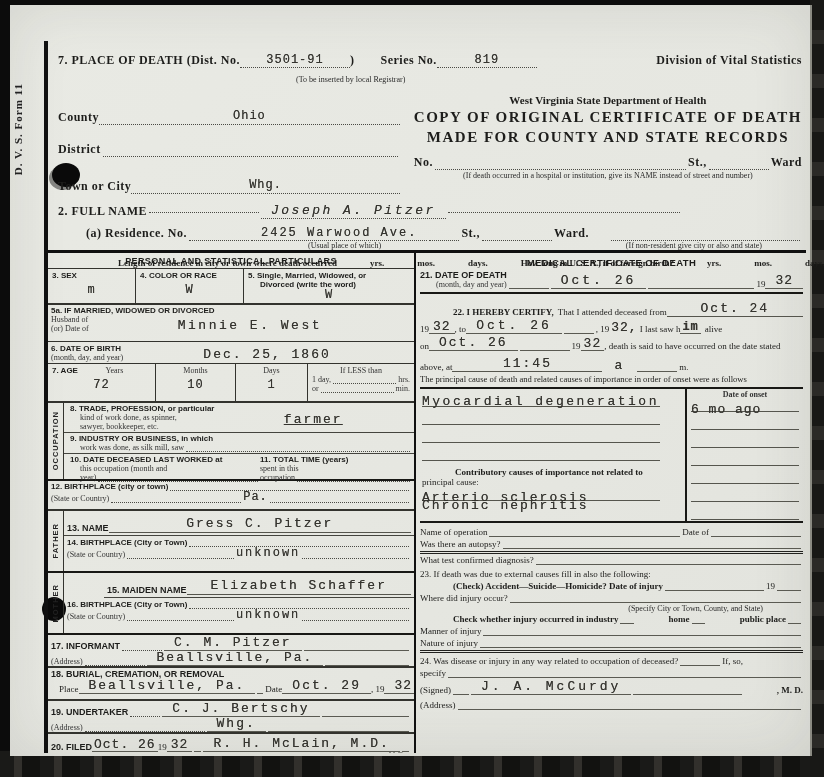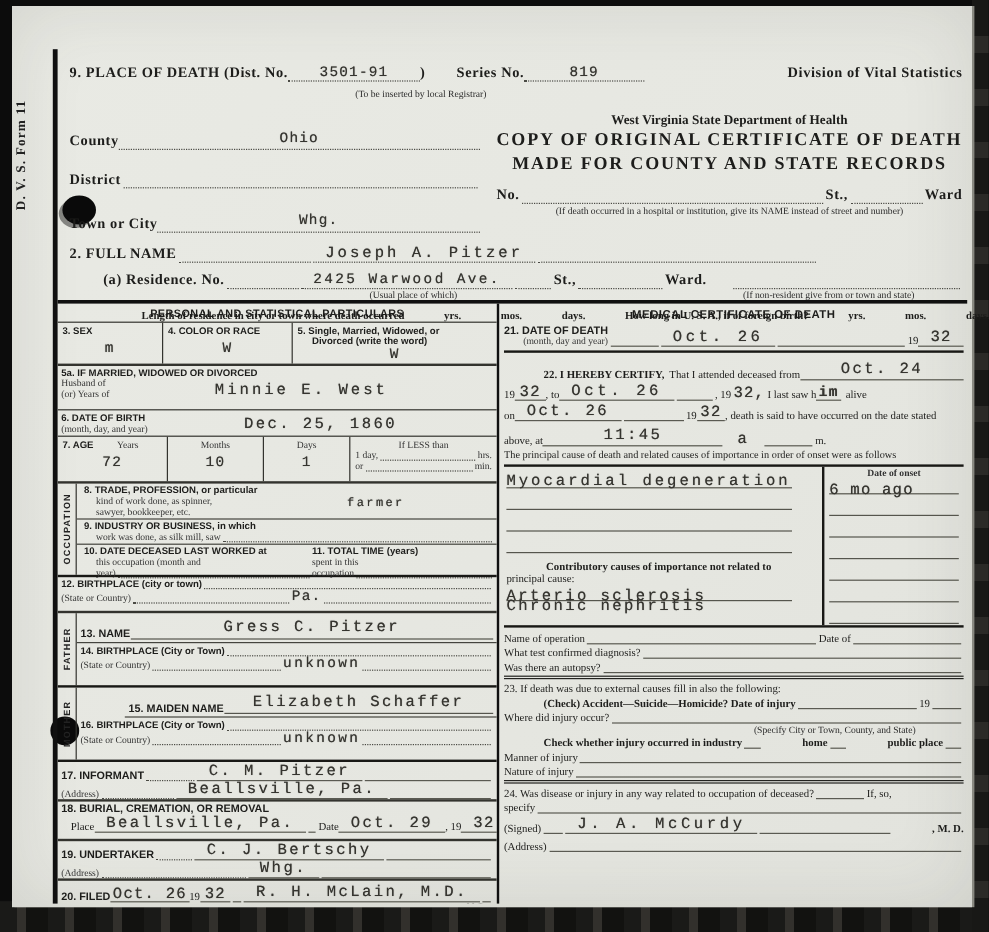--- a/index.html
+++ b/index.html
@@ -62,21 +62,21 @@
   .r1b{margin:0 0 2px 238px;}
   .hcols{display:flex;}
   .hleft{width:370px;padding-right:14px;box-sizing:border-box;}
   .hright{flex:1;}
   .hleft .frow{display:flex;align-items:flex-end;margin-top:17px;}
   .lead-val{flex:1;border-bottom:1px dotted #4a4a44;text-align:center;padding-bottom:1px;}
   .dept{text-align:center;margin-top:6px;}
   .copyl{text-align:center;margin-top:3px;}
   .no-row{display:flex;align-items:flex-end;margin-top:9px;}
   .hosp-note{text-align:center;margin-top:1px;}
-  .fn-row{display:flex;align-items:flex-end;margin-top:10px;}
+  .fn-row{display:flex;align-items:center;margin-top:10px;}
   .res-row{display:flex;align-items:flex-end;margin-top:7px;}
   .note-row{display:flex;margin-top:0px;}
   .len-row{display:flex;align-items:flex-end;margin-top:8px;}
   
   .sec-body{display:flex;border-top:3px solid #101010;height:500px;}
   .colL{width:368px;border-right:2px solid #101010;box-sizing:border-box;overflow:hidden;}
   .colR{flex:1;box-sizing:border-box;overflow:hidden;padding:0 3px 0 4px;}
   .row{border-bottom:1px solid #33332e;box-sizing:border-box;padding:1px 3px;}
   .row.thk{border-bottom-width:2px;border-bottom-color:#18181
 
@@ -108,21 +108,21 @@
 
 <div class="paper">
   <div class="formcode">D. V. S. Form 11</div>
   <div class="punch p1"></div>
   <div class="punch p2"></div>
 
   <div class="form">
 
     <div class="sec-header">
       <div class="fr r1">
-        <span class="hbig">9.  PLACE OF DEATH  (Dist. No.</span>
+        <span class="hbig">7.  PLACE OF DEATH  (Dist. No.</span>
         <span class="typed on-dot" style="min-width:90px;text-align:center;">3501-91</span>
         <span class="hbig">)</span>
         <span class="gap" style="width:26px;"></span>
         <span class="hbig">Series No.</span>
         <span class="typed on-dot" style="min-width:80px;text-align:center;">819</span>
         <span style="flex:1;"></span>
         <span class="hbig">Division of Vital Statistics</span>
       </div>
       <div class="r1b">
         <span class="note">(To be inserted by local Registrar)</span>
@@ -154,40 +154,40 @@
             <span class="ld" style="max-width:60px;"></span>
             <span class="hbig">Ward</span>
           </div>
           <div class="hosp-note note">(If death occurred in a hospital or institution, give its NAME instead of street and number)</div>
         </div>
       </div>
 
       <div class="fn-row">
         <span class="hbig">2.  FULL NAME</span>
         <span class="ld" style="max-width:110px;"></span>
-        <span class="typed on-dot" style="letter-spacing:2.5px;font-size:13px;">Joseph A. Pitzer</span>
+        <span class="typed on-dot" style="letter-spacing:2.5px;font-size:13px;font-style:italic;">Joseph A. Pitzer</span>
         <span class="ld"></span>
         <span style="width:120px;"></span>
       </div>
 
       <div class="res-row">
         <span class="hbig" style="margin-left:28px;">(a)  Residence.  No.</span>
         <span class="ld" style="max-width:60px;"></span>
         <span class="typed on-dot" style="letter-spacing:2px;">2425 Warwood Ave.</span>
         <span class="ld" style="max-width:30px;"></span>
         <span class="hbig">St.,</span>
         <span class="ld" style="max-width:70px;"></span>
         <span class="hbig">Ward.</span>
         <span style="width:20px;"></span>
         <span class="ld"></span>
       </div>
       <div class="note-row">
         <span class="note" style="margin-left:250px;">(Usual place of which)</span>
         <span style="flex:1;"></span>
-        <span class="note" style="margin-right:40px;">(If non-resident give from or town and state)</span>
+        <span class="note" style="margin-right:40px;">(If non-resident give city or also and state)</span>
       </div>
 
       <div class="len-row">
         <span class="serb" style="margin-left:60px;">Length of residence in city or town where death occurred</span>
         <span style="width:28px;"></span>
         <span class="serb">yrs.</span>
         <span style="width:34px;"></span>
         <span class="serb">mos.</span>
         <span style="width:30px;"></span>
         <span class="serb">days.</span>
@@ -222,40 +222,40 @@
             <div class="lbl" style="padding-left:12px;">Divorced (write the word)</div>
             <div class="typed val-ctr" style="margin-top:0;">W</div>
           </div>
         </div>
 
         <div class="row" style="height:37px;">
           <div class="lbl">5a. IF MARRIED, WIDOWED OR DIVORCED</div>
           <div style="display:flex;align-items:center;">
             <div>
               <div class="sub">Husband of</div>
-              <div class="sub">(or) Years of</div>
+              <div class="sub">(or) Date of</div>
             </div>
             <div style="flex:1;text-align:center;">
               <span class="typed" style="letter-spacing:2.5px;font-size:13px;">Minnie E. West</span>
             </div>
           </div>
         </div>
 
         <div class="row" style="height:22px;display:flex;align-items:center;">
           <div>
             <div class="lbl">6. DATE OF BIRTH</div>
             <div class="sub">(month, day, and year)</div>
           </div>
           <div style="flex:1;text-align:center;">
             <span class="typed" style="letter-spacing:2px;font-size:13px;">Dec. 25, 1860</span>
           </div>
         </div>
 
         <div class="cells row thk" style="padding:0;height:39px;">
-          <div style="width:92px;">
+          <div style="width:108px;">
             <div style="display:flex;">
               <span class="lbl">7. AGE</span>
               <span class="sub" style="flex:1;text-align:center;">Years</span>
             </div>
             <div class="typed val-ctr">72</div>
           </div>
           <div style="width:80px;">
             <div class="sub ctr">Months</div>
             <div class="typed val-ctr">10</div>
           </div>
@@ -283,21 +283,21 @@
               <span class="vtxt">OCCUPATION</span>
             </div>
           <div class="vbody">
             <div style="display:flex;border-bottom:1px solid #44443e;padding:1px 2px 1px 6px;">
               <div>
                 <div class="lbl">8. TRADE, PROFESSION, or particular</div>
                 <div class="sub ind">kind of work done, as spinner,</div>
                 <div class="sub ind">sawyer, bookkeeper, etc.</div>
               </div>
               <div style="flex:1;text-align:center;align-self:center;">
-                <span class="typed" style="letter-spacing:2px;font-size:10px;">farmer</span>
+                <span class="typed" style="letter-spacing:2px;font-size:13px;text-decoration:underline;">farmer</span>
               </div>
             </div>
             <div style="border-bottom:1px solid #44443e;padding:1px 2px 1px 6px;">
               <div class="lbl">9. INDUSTRY OR BUSINESS, in which</div>
               <div class="fr">
                   <span class="sub ind">work was done, as silk mill, saw</span>
                   <span class="ld"></span>
                 </div>
             </div>
             <div style="display:flex;padding:1px 2px 1px 6px;">
@@ -525,26 +525,26 @@
             <div class="rl"></div>
           </div>
         </div>
 
         <div class="mrow" style="padding-top:4px;">
           <span class="ser">Name of operation</span>
           <span class="sld"></span>
           <span class="ser">Date of</span>
           <span class="sld" style="max-width:90px;"></span>
         </div>
+        <div class="mrow dbl" style="padding-bottom:2px;">
+          <span class="ser">Was there an autopsy?</span>
+          <span class="sld"></span>
+        </div>
         <div class="mrow">
           <span class="ser">What test confirmed diagnosis?</span>
-          <span class="sld"></span>
-        </div>
-        <div class="mrow dbl" style="padding-bottom:2px;">
-          <span class="ser">Was there an autopsy?</span>
           <span class="sld"></span>
         </div>
         <div class="mrow" style="padding-top:3px;">
           <span class="ser">23.  If death was due to external causes fill in also the following:</span>
         </div>
         <div class="mrow">
           <span class="serb">(Check)   Accident—Suicide—Homicide?   Date of injury</span>
           <span class="sld"></span>
           <span class="ser">19</span>
           <span class="sld" style="max-width:24px;"></span>

